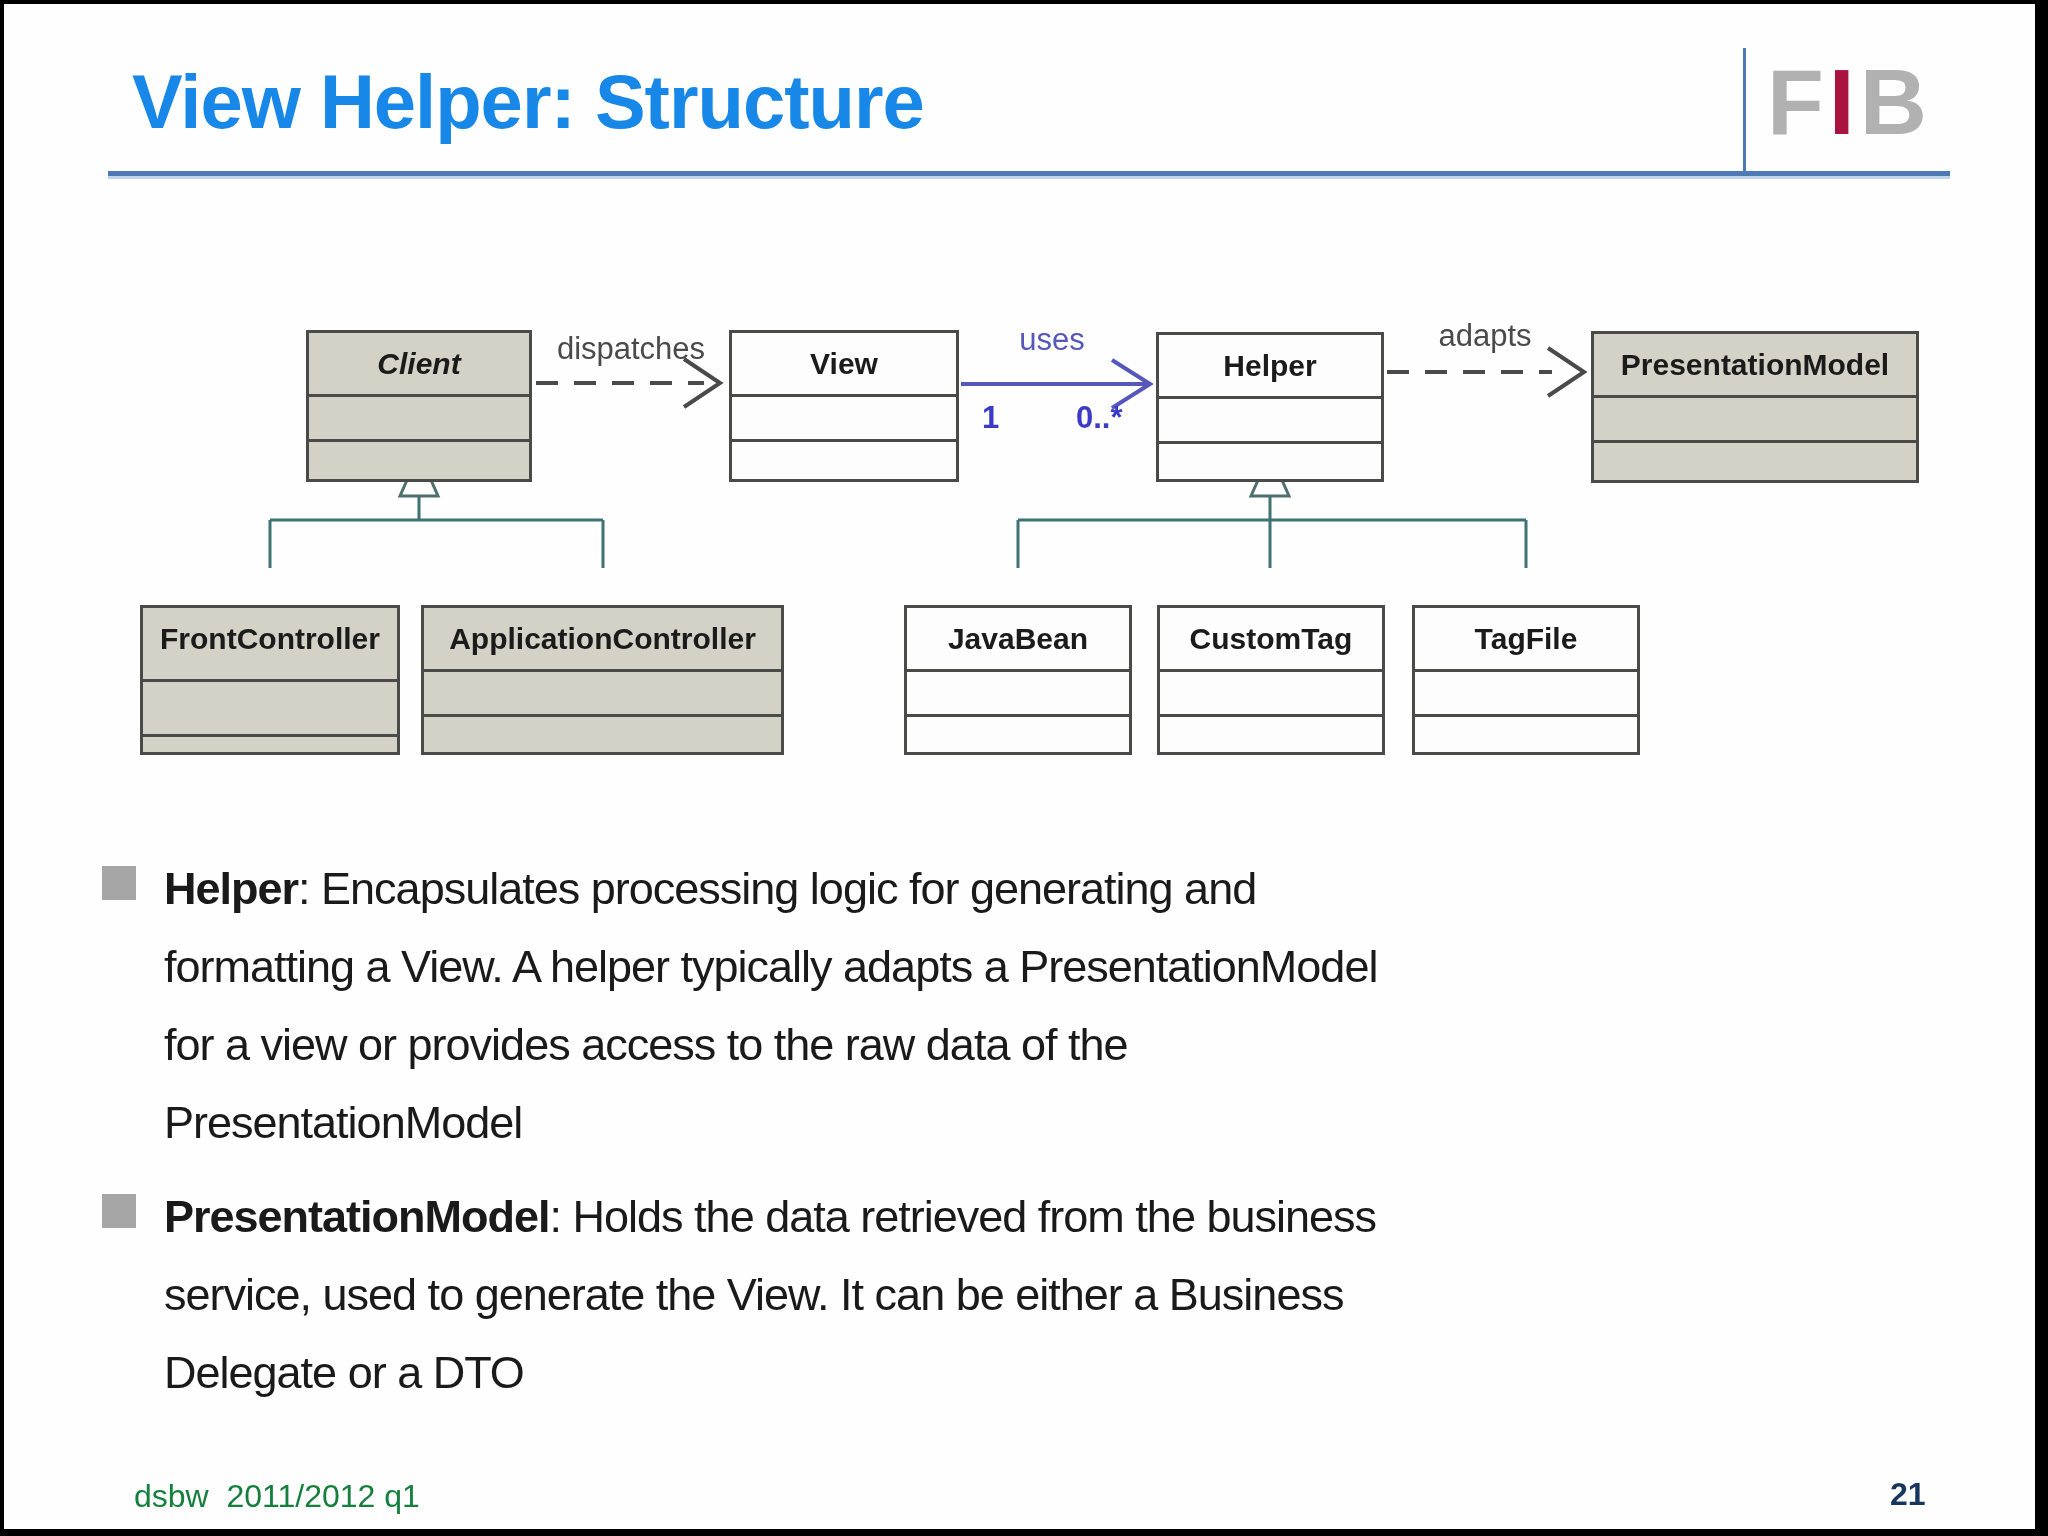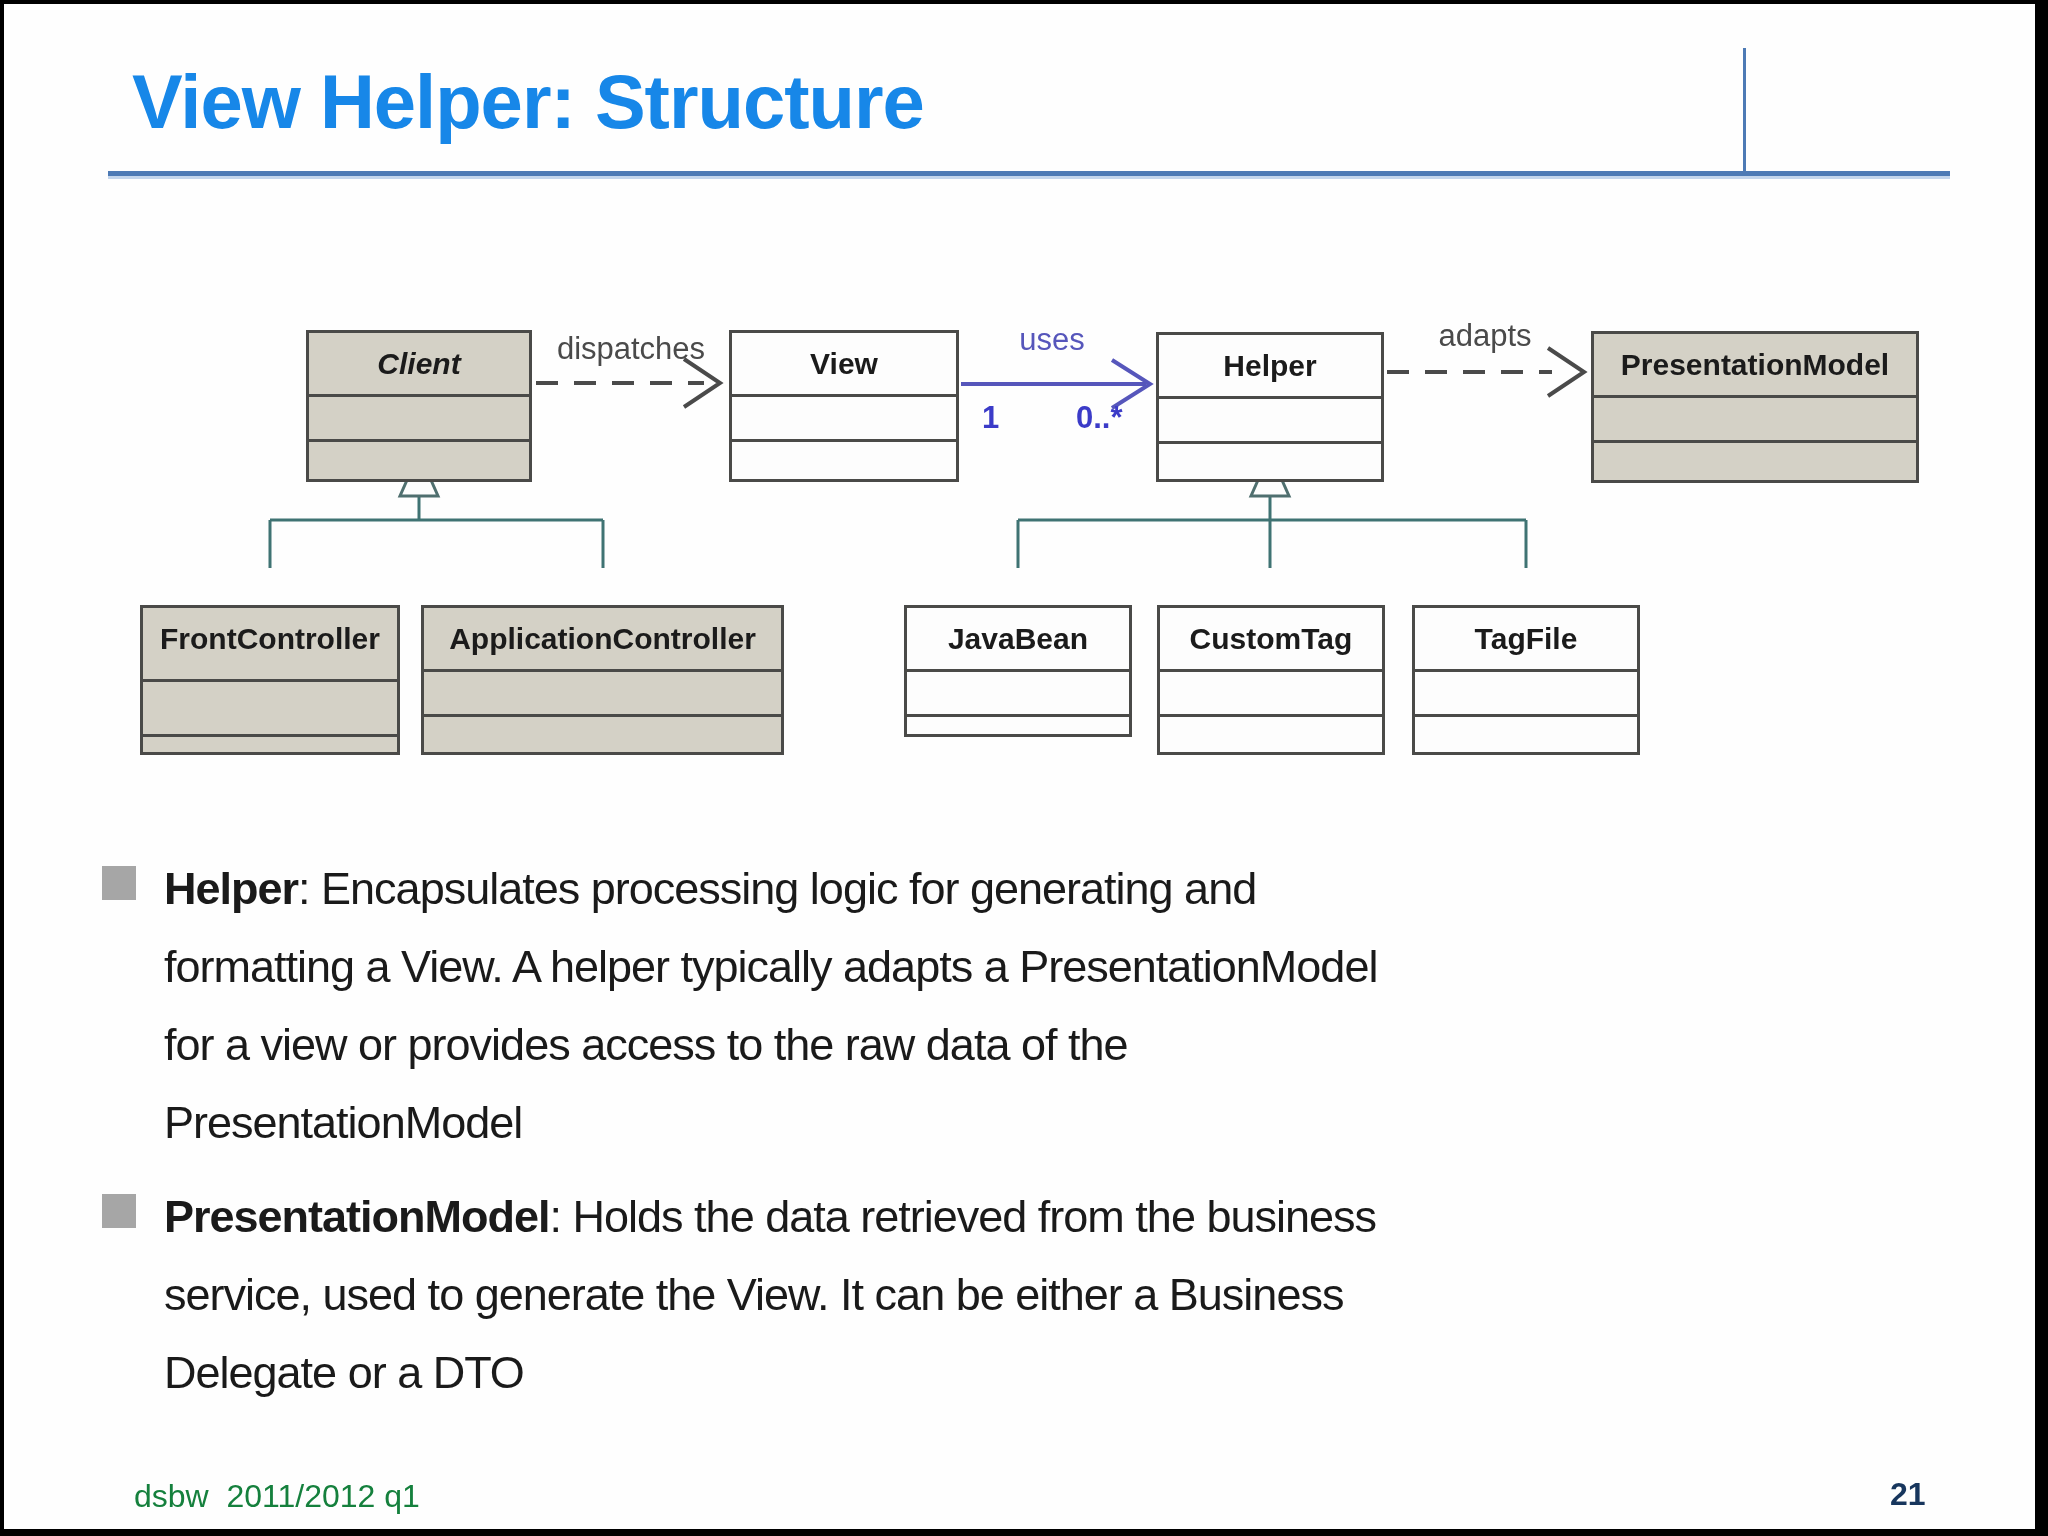--- a/index.html
+++ b/index.html
@@ -72,20 +72,23 @@
   }
 </style>
 </head>
 <body>
 
 <div class="page">
 
   <div class="slide-title">View Helper: Structure</div>
   <div class="title-rule"></div>
   <div class="logo-sep"></div>
+  <div class="logo">
+    <span class="l-gray">F</span><span class="l-red">I</span><span class="l-gray">B</span>
+  </div>
 
   <svg class="connectors" width="2048" height="800" viewBox="0 0 2048 800">
 
     <g stroke="#4a4a4a" stroke-width="4" fill="none">
       <line x1="532" y1="379" x2="700" y2="379" stroke-dasharray="22 16"></line>
       <polyline points="680,355 716,379 680,403"></polyline>
     </g>
 
     <g stroke="#5656bb" stroke-width="4" fill="none">
       <line x1="957" y1="380" x2="1142" y2="380"></line>
@@ -139,21 +142,21 @@
   <div class="uml-box gray" style="left:136px;top:565px;width:260px;height:150px;gap:10px;">
     <div class="uml-title">FrontController</div>
     <div class="uml-comp1"></div>
     <div class="uml-comp2"></div>
   </div>
   <div class="uml-box gray" style="left:417px;top:565px;width:363px;height:150px;">
     <div class="uml-title">ApplicationController</div>
     <div class="uml-comp1"></div>
     <div class="uml-comp2"></div>
   </div>
-  <div class="uml-box" style="left:900px;top:565px;width:228px;height:132px;">
+  <div class="uml-box" style="left:900px;top:565px;width:228px;height:150px;">
     <div class="uml-title">JavaBean</div>
     <div class="uml-comp1"></div>
     <div class="uml-comp2"></div>
   </div>
   <div class="uml-box" style="left:1153px;top:565px;width:228px;height:150px;">
     <div class="uml-title">CustomTag</div>
     <div class="uml-comp1"></div>
     <div class="uml-comp2"></div>
   </div>
   <div class="uml-box" style="left:1408px;top:565px;width:228px;height:150px;">

